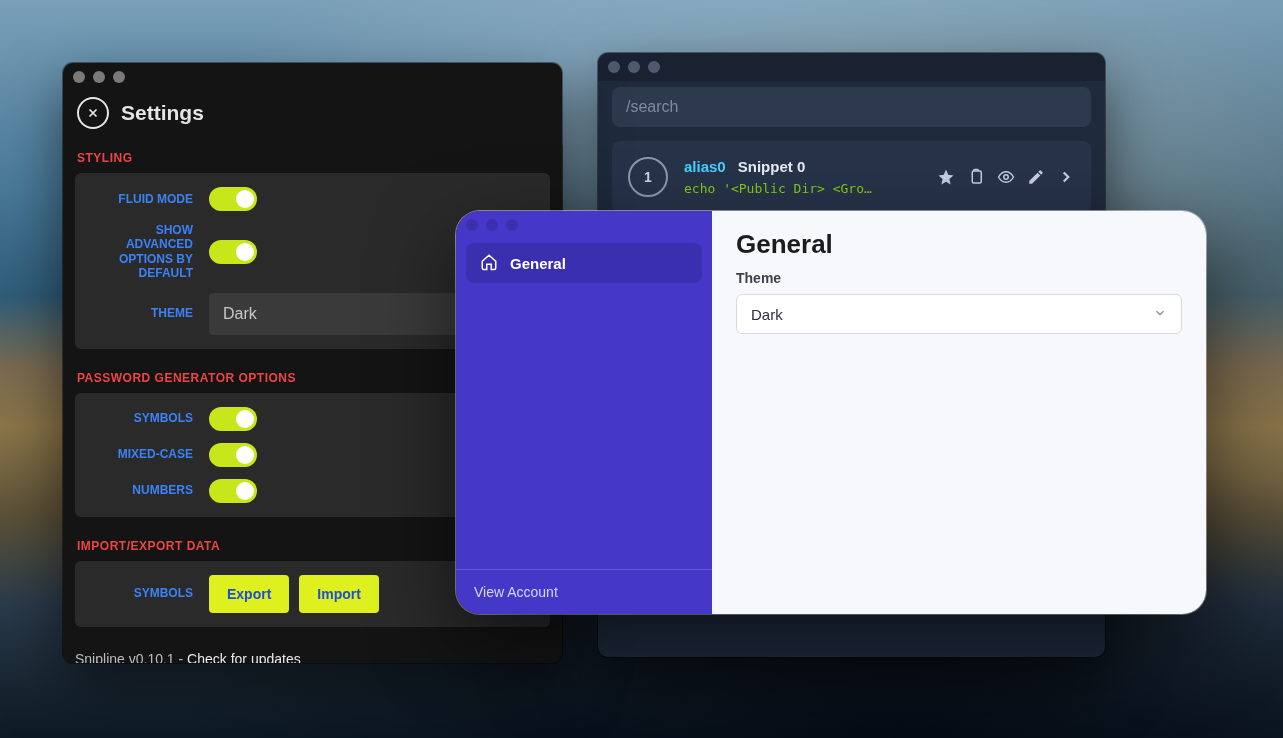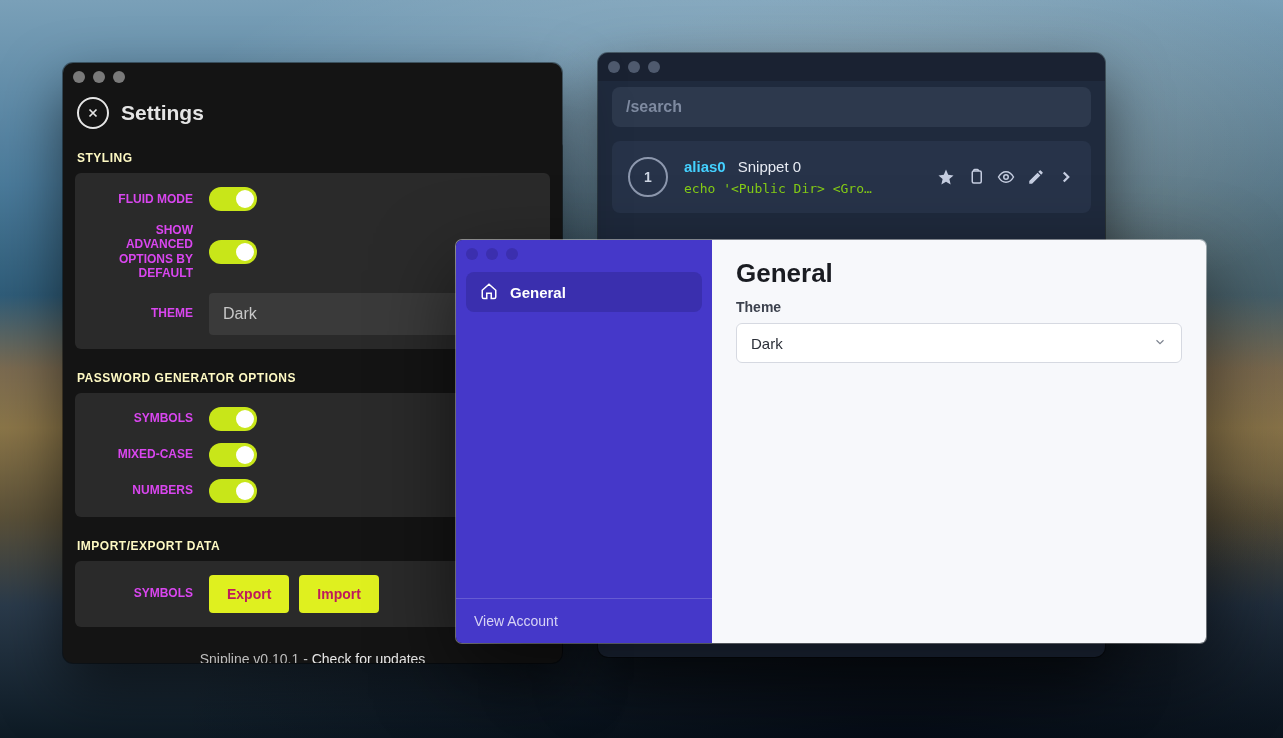--- a/index.html
+++ b/index.html
@@ -29,51 +29,51 @@
   .dot { width:12px; height:12px; border-radius:50%; }
 
   
   .settings { left:63px; top:63px; width:499px; height:600px; background:#141414; color:#ddd; }
   .settings .traffic .dot { background:#7a7a7a; }
   .settings-header { display:flex; align-items:center; gap:12px; padding:6px 14px 16px 14px; }
   .close-circle { width:32px; height:32px; border-radius:50%; border:2px solid #e5e5e5; display:flex; align-items:center; justify-content:center; color:#e5e5e5; cursor:pointer; }
   .close-circle svg { width:14px; height:14px; }
   .settings-title { font-size:21px; font-weight:700; color:#e5e5e5; }
   .settings-body { padding:0 12px 10px 12px; overflow:auto; height:calc(100% - 80px); }
-  .sec-label { font-size:12px; font-weight:700; color:#fef9c3; letter-spacing:.5px; padding:6px 2px 8px; }
+  .sec-label { font-size:12px; font-weight:700; color:#ef4444; letter-spacing:.5px; padding:6px 2px 8px; }
   .panel { background:#2a2a2a; border-radius:6px; padding:14px 14px; margin-bottom:16px; }
   .row { display:flex; align-items:center; margin-bottom:12px; }
   .row:last-child { margin-bottom:0; }
-  .row-label { width:120px; text-align:right; padding-right:16px; font-size:12px; color:#d946ef; font-weight:600; line-height:1.2; }
+  .row-label { width:120px; text-align:right; padding-right:16px; font-size:12px; color:#3b82f6; font-weight:600; line-height:1.2; }
   .toggle { width:48px; height:24px; border-radius:14px; background:#c8e619; position:relative; cursor:pointer; }
   .toggle .knob { position:absolute; right:3px; top:3px; width:18px; height:18px; border-radius:50%; background:#fff; }
   .select-dark { flex:1; height:42px; background:#3a3a3a; border-radius:4px; color:#c8c8c8; display:flex; align-items:center; padding:0 14px; font-size:16px; }
   .btn { height:38px; padding:0 18px; border-radius:4px; font-weight:700; font-size:14px; display:inline-flex; align-items:center; justify-content:center; cursor:pointer; border:none; }
-  .btn-lime { background:#dff01f; color:#be185d; } .btn-lime + .btn-lime { margin-left:10px; }
-  .settings-footer { text-align:center; color:#bdbdbd; font-size:14px; padding:8px 0 14px; }
+  .btn-lime { background:#dff01f; color:#1d4ed8; } .btn-lime + .btn-lime { margin-left:10px; }
+  .settings-footer { color:#bdbdbd; font-size:14px; padding:8px 0 14px; }
   .settings-footer a { color:#e8e8e8; text-decoration:underline; cursor:pointer; }
   .behind-strip { position:absolute; left:544px; top:144px; width:18px; height:510px; background:#fff; border-radius:3px; box-shadow:0 25px 60px rgba(0,0,0,.55), 0 0 0 1px rgba(0,0,0,.3); }
 
   
   .snip { left:598px; top:53px; width:507px; height:604px; background:#1f2a3d; }
   .snip .traffic { background:#1a2232; }
   .snip .traffic .dot { background:#4f5a6e; }
-  .search { margin:6px 14px 14px; height:40px; border-radius:8px; background:#2d394d; color:#7e8aa0; display:flex; align-items:center; padding:0 14px; font-size:16px;font-weight:bold; }
+  .search { margin:6px 14px 14px; height:40px; border-radius:8px; background:#2d394d; color:#7e8aa0; display:flex; align-items:center; padding:0 14px; font-size:16px; }
   .card { margin:10px 14px; background:#273349; border-radius:8px; padding:16px 16px; display:flex; align-items:center; gap:16px; }
   .numcircle { width:40px; height:40px; border-radius:50%; border:2px solid #8d98ae; color:#cdd5e3; display:flex; align-items:center; justify-content:center; font-weight:600; font-size:14px; }
   .card-main { flex:1; min-width:0; }
   .card-title { display:flex; gap:12px; font-size:15px; }
   .alias { color:#44d1ff; font-weight:700; }
-  .sname { color:#e7ebf3; font-weight:400; }
+  .sname { color:#e7ebf3; font-weight:700; }
   .code { color:#84cc16; font-family: ui-monospace, Menlo, monospace; font-size:13px; margin-top:6px; white-space:nowrap; overflow:hidden; text-overflow:ellipsis; }
   .card-actions { display:flex; gap:12px; color:#c5cde0; }
   .ic { width:18px; height:18px; display:inline-block; }
 
   
-  .modal { left:456px; top:240px; width:750px; height:403px; border-radius:6px; box-shadow:0 30px 80px rgba(0,0,0,.55), 0 0 0 1px rgba(255,255,255,.5); display:flex; overflow:hidden; }
+  .modal { left:456px; top:211px; width:750px; height:403px; border-radius:24px; box-shadow:0 30px 80px rgba(0,0,0,.55), 0 0 0 1px rgba(255,255,255,.5); display:flex; overflow:hidden; }
   .modal-side { width:256px; background:#4538c9; display:flex; flex-direction:column; }
   .modal-side .traffic .dot { background:#3b2fae; }
   .side-item { margin:4px 10px; height:40px; border-radius:8px; background:#3a2fae; color:#fff; display:flex; align-items:center; gap:12px; padding:0 14px; font-weight:600; font-size:15px; cursor:pointer; }
   .side-item svg { width:18px; height:18px; }
   .side-footer { margin-top:auto; border-top:1px solid rgba(255,255,255,.18); padding:14px 18px; color:#d7d4f5; font-size:14px; cursor:pointer; }
   .modal-main { flex:1; background:#f7f8fb; padding:18px 24px; }
   .modal-h1 { font-size:26px; font-weight:800; color:#1a1c22; margin-bottom:10px; }
   .modal-label { font-size:14px; font-weight:700; color:#3c414d; margin-bottom:8px; }
   .modal-select { width:100%; height:40px; border:1px solid #d6d9e1; border-radius:6px; background:#fff; display:flex; align-items:center; justify-content:space-between; padding:0 14px; font-size:15px; color:#2b2f38; cursor:pointer; }
   .modal-select svg { width:14px; height:14px; color:#7d838f; }

